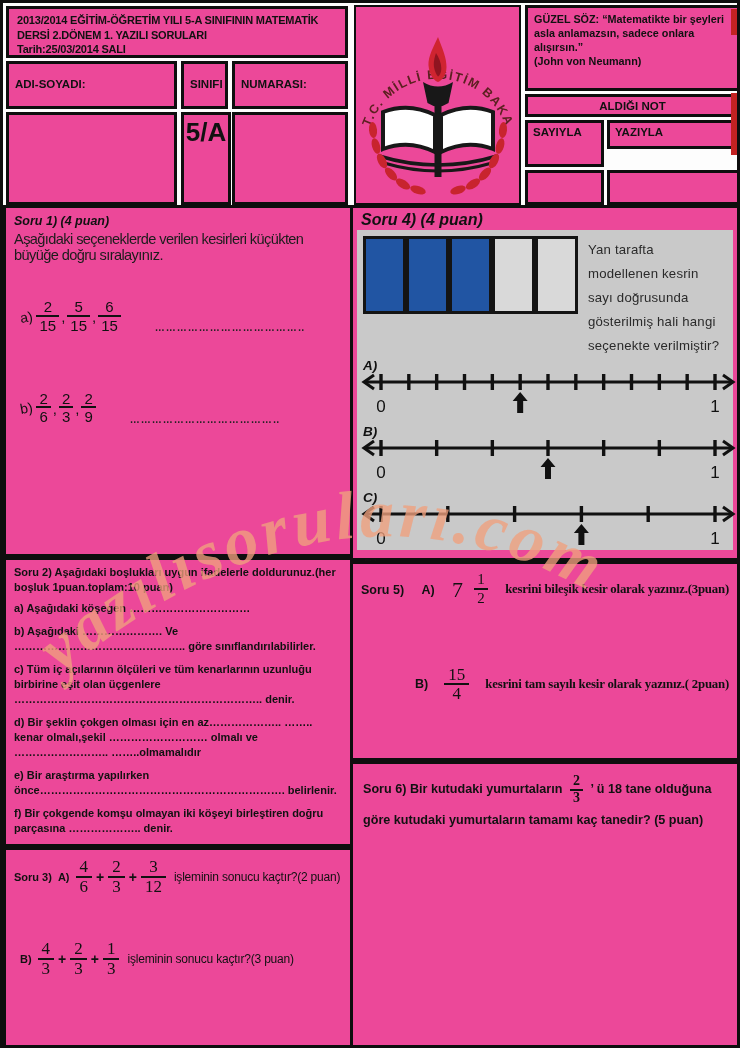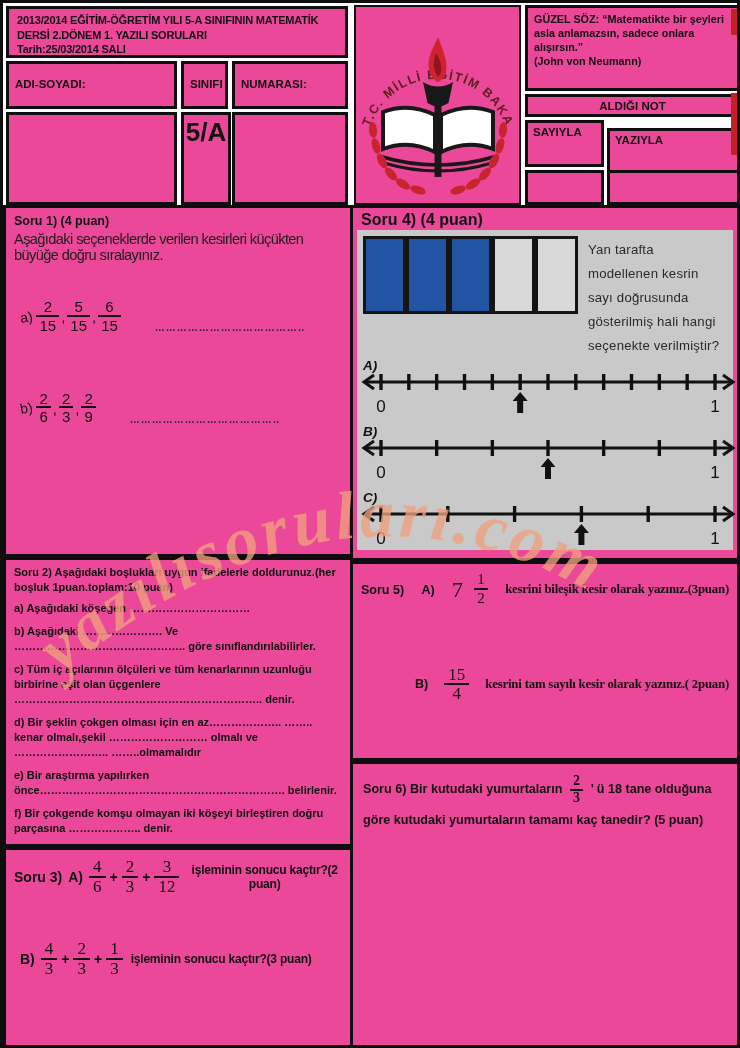--- a/index.html
+++ b/index.html
@@ -17,32 +17,32 @@
   #number-label{left:229px;top:58px;width:116px;height:48px;}
   #name-value{left:3px;top:109px;width:171px;height:93px;}
   #class-value{left:178px;top:109px;width:50px;height:93px;display:flex;align-items:flex-start;justify-content:center;}
   #number-value{left:229px;top:109px;width:116px;height:93px;}
   .hlabel{font-weight:bold;font-size:11.5px;padding:14px 6px 0 6px;box-sizing:border-box;}
   #class-value span{font-weight:bold;font-size:26px;margin-top:2px;}
   #logo-box{left:351px;top:2px;width:167px;height:200px;display:flex;align-items:center;justify-content:center;}
   #quote-box{left:522px;top:2px;width:215px;height:86px;padding:4px 6px;font-weight:bold;font-size:10.8px;line-height:14px;}
   #grade-title{left:522px;top:91px;width:215px;height:23px;text-align:center;font-weight:bold;font-size:11.5px;padding-top:3px;}
   #grade-num-label{left:522px;top:117px;width:79px;height:47px;}
-  #grade-txt-label{left:604px;top:117px;width:133px;height:47px;margin-top:8px;}
+  #grade-txt-label{left:604px;top:117px;width:133px;height:29px;}
   #grade-num-value{left:522px;top:167px;width:79px;height:35px;}
   #grade-txt-value{left:604px;top:167px;width:133px;height:35px;}
   .glabel{font-weight:bold;font-size:11.5px;padding:3px 5px;box-sizing:border-box;}
   
   #q1-box{left:0px;top:202px;width:350px;height:352px;}
   #q2-box{left:0px;top:554px;width:350px;height:290px;padding:5px 8px;}
   #q3-box{left:0px;top:844px;width:350px;height:201px;padding:8px 8px;}
   #q4-box{left:347px;top:202px;width:390px;height:356px;}
   #q5-box{left:347px;top:558px;width:390px;height:200px;padding:8px 8px;}
   #q6-box{left:347px;top:758px;width:390px;height:287px;padding:10px 10px;}
-  .qtitle{font-weight:bold;font-size:12.5px;}
+  .qtitle{font-weight:bold;font-size:12.5px;font-style:italic;}
   
   #q1-box .inner{padding:6px 8px;}
   #q1-instruction{font-size:14.6px;letter-spacing:-0.6px;margin-top:3px;color:#1c1c1c;}
   .frac{display:inline-block;text-align:center;vertical-align:middle;line-height:1.05;}
   .frac .den{display:block;border-top:2px solid #111;}
   .f15{font-size:15px;}
   .f15 .num,.f15 .den{padding:1px 3px;}
   .fser{font-family:"Liberation Serif",serif;}
   .fcomma{display:inline-block;vertical-align:bottom;margin:0 2px;font-size:15px;}
   .q1row{margin-left:6px;display:flex;align-items:center;}
@@ -50,25 +50,25 @@
   #q1b{margin-top:56px;}
   .q1row .opt{font-size:14px;margin-right:4px;transform:rotate(-10deg);}
   .dots{font-size:10px;font-weight:bold;letter-spacing:1px;color:#222;margin-left:34px;margin-top:22px;white-space:nowrap;overflow:hidden;max-width:150px;}
   
   #q2-box{font-weight:bold;font-size:11px;line-height:15px;}
   #q2-title{margin-bottom:6px;}
   .q2item{margin-top:8px;}
   #q2-item-a{margin-top:2px;}
   
   .q3row{display:flex;align-items:center;}
-  .q3row .lbl{font-weight:bold;font-size:14px;margin-right:6px;white-space:nowrap;}
+  .q3row .lbl{font-weight:bold;font-size:11px;margin-right:6px;white-space:nowrap;}
   .f17{font-size:17px;}
   .f17 .num,.f17 .den{padding:0 4px;}
   .plus{font-weight:bold;font-size:14px;margin:0 4px;}
-  .q3text{font-weight:bold;font-size:12px;margin-left:8px;letter-spacing:-0.2px;text-align:center;}
+  .q3text{font-weight:normal;font-size:12px;margin-left:8px;letter-spacing:-0.2px;}
   #q3b{margin-top:44px;margin-left:6px;}
   
   #q4-title{padding:3px 8px 2px 8px;font-weight:bold;font-size:16px;}
   #q4-gray{position:absolute;left:4px;right:4px;top:22px;bottom:8px;background:#c9c9c9;}
   #model-row{display:flex;padding:6px 4px 0 6px;}
   #model-bars{display:flex;}
   .model-cell{width:37px;height:72px;border:3px solid #141414;margin-right:0px;}
   #model-side-text{width:172px;padding:2px 2px 0 10px;font-size:13.2px;line-height:24px;color:#2a2a2a;letter-spacing:0.2px;}
   .nl-row{position:relative;height:64px;margin:2px 0 0 2px;}
   .nl-label{position:absolute;left:4px;top:-2px;font-weight:bold;font-size:13.5px;font-style:italic;}

